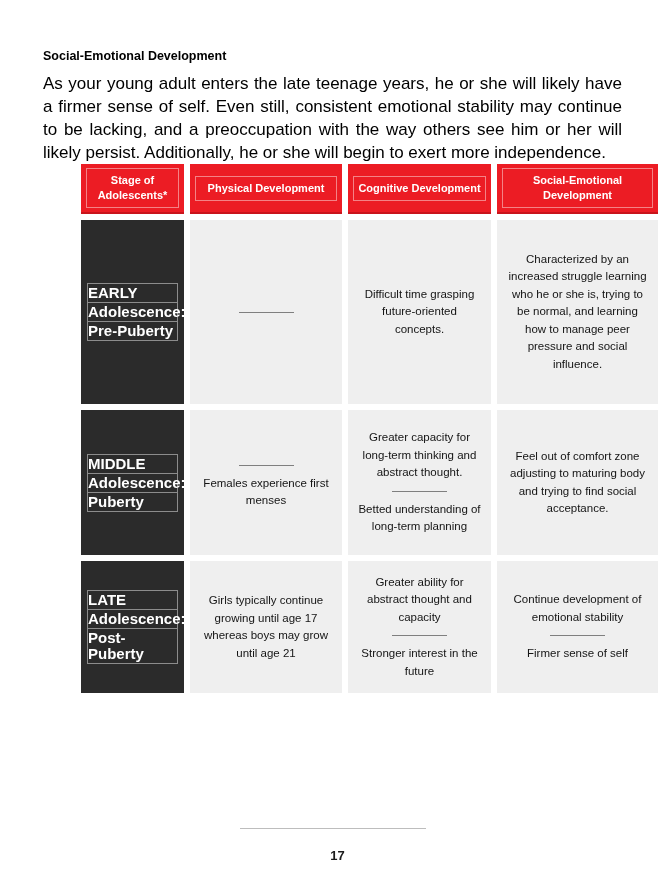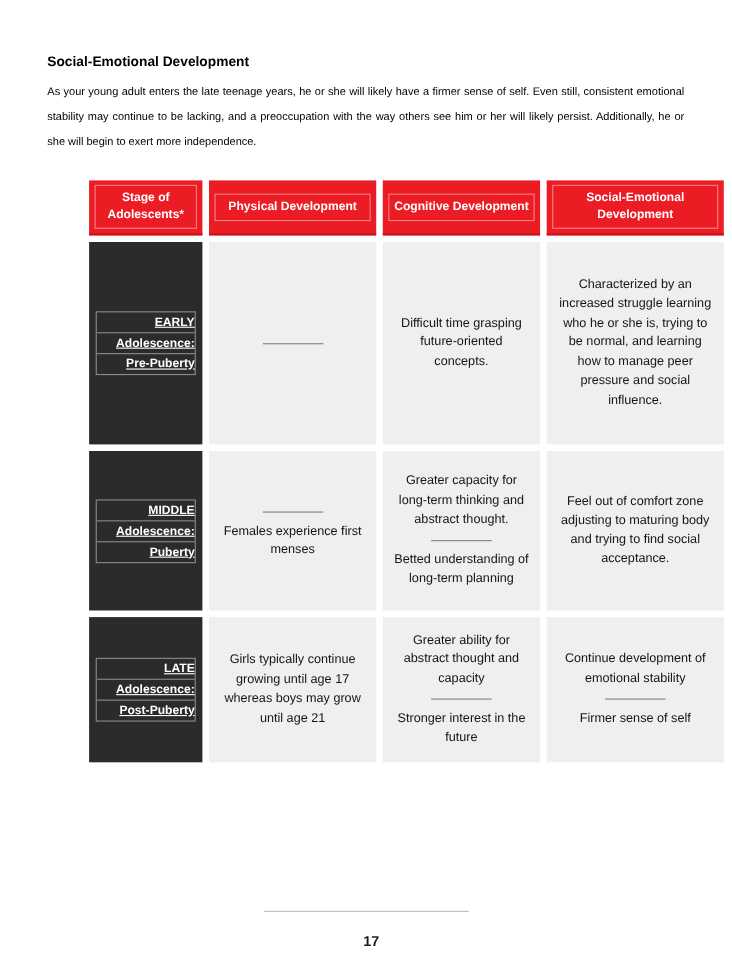--- a/index.html
+++ b/index.html
@@ -25,21 +25,21 @@
     top: 49px;
     font-size: 12.5px;
     font-weight: bold;
     color: #000000;
   }
   .doc-paragraph {
     position: absolute;
     left: 43px;
     top: 72px;
     width: 579px;
-    font-size: 10px;
+    font-size: 17px;
     line-height: 23px;
     text-align: justify;
     color: #000000;
   }
   
   .dev-table {
     position: absolute;
     left: 41px;
     top: 164px;
     width: 512px;
@@ -73,26 +73,25 @@
     align-items: center;
     justify-content: center;
   }
   .stage-box {
     width: calc(100% - 14px);
     border: 1px solid #8c8c8c;
   }
   .stage-line {
     color: #ffffff;
     font-weight: bold;
-    font-size: 11px;
+    font-size: 15px;
     line-height: 16px;
-    text-align: right;
+    text-align: left;
     padding: 1px 0;
     border-bottom: 1px solid #8c8c8c;
-    text-decoration: underline;
   }
   .stage-line:last-child { border-bottom: none; }
   .body-cell {
     background: var(--cell-bg, #EFEFEF);
     display: flex;
     flex-direction: column;
     align-items: center;
     justify-content: center;
     padding: 8px 9px;
     box-sizing: border-box;

